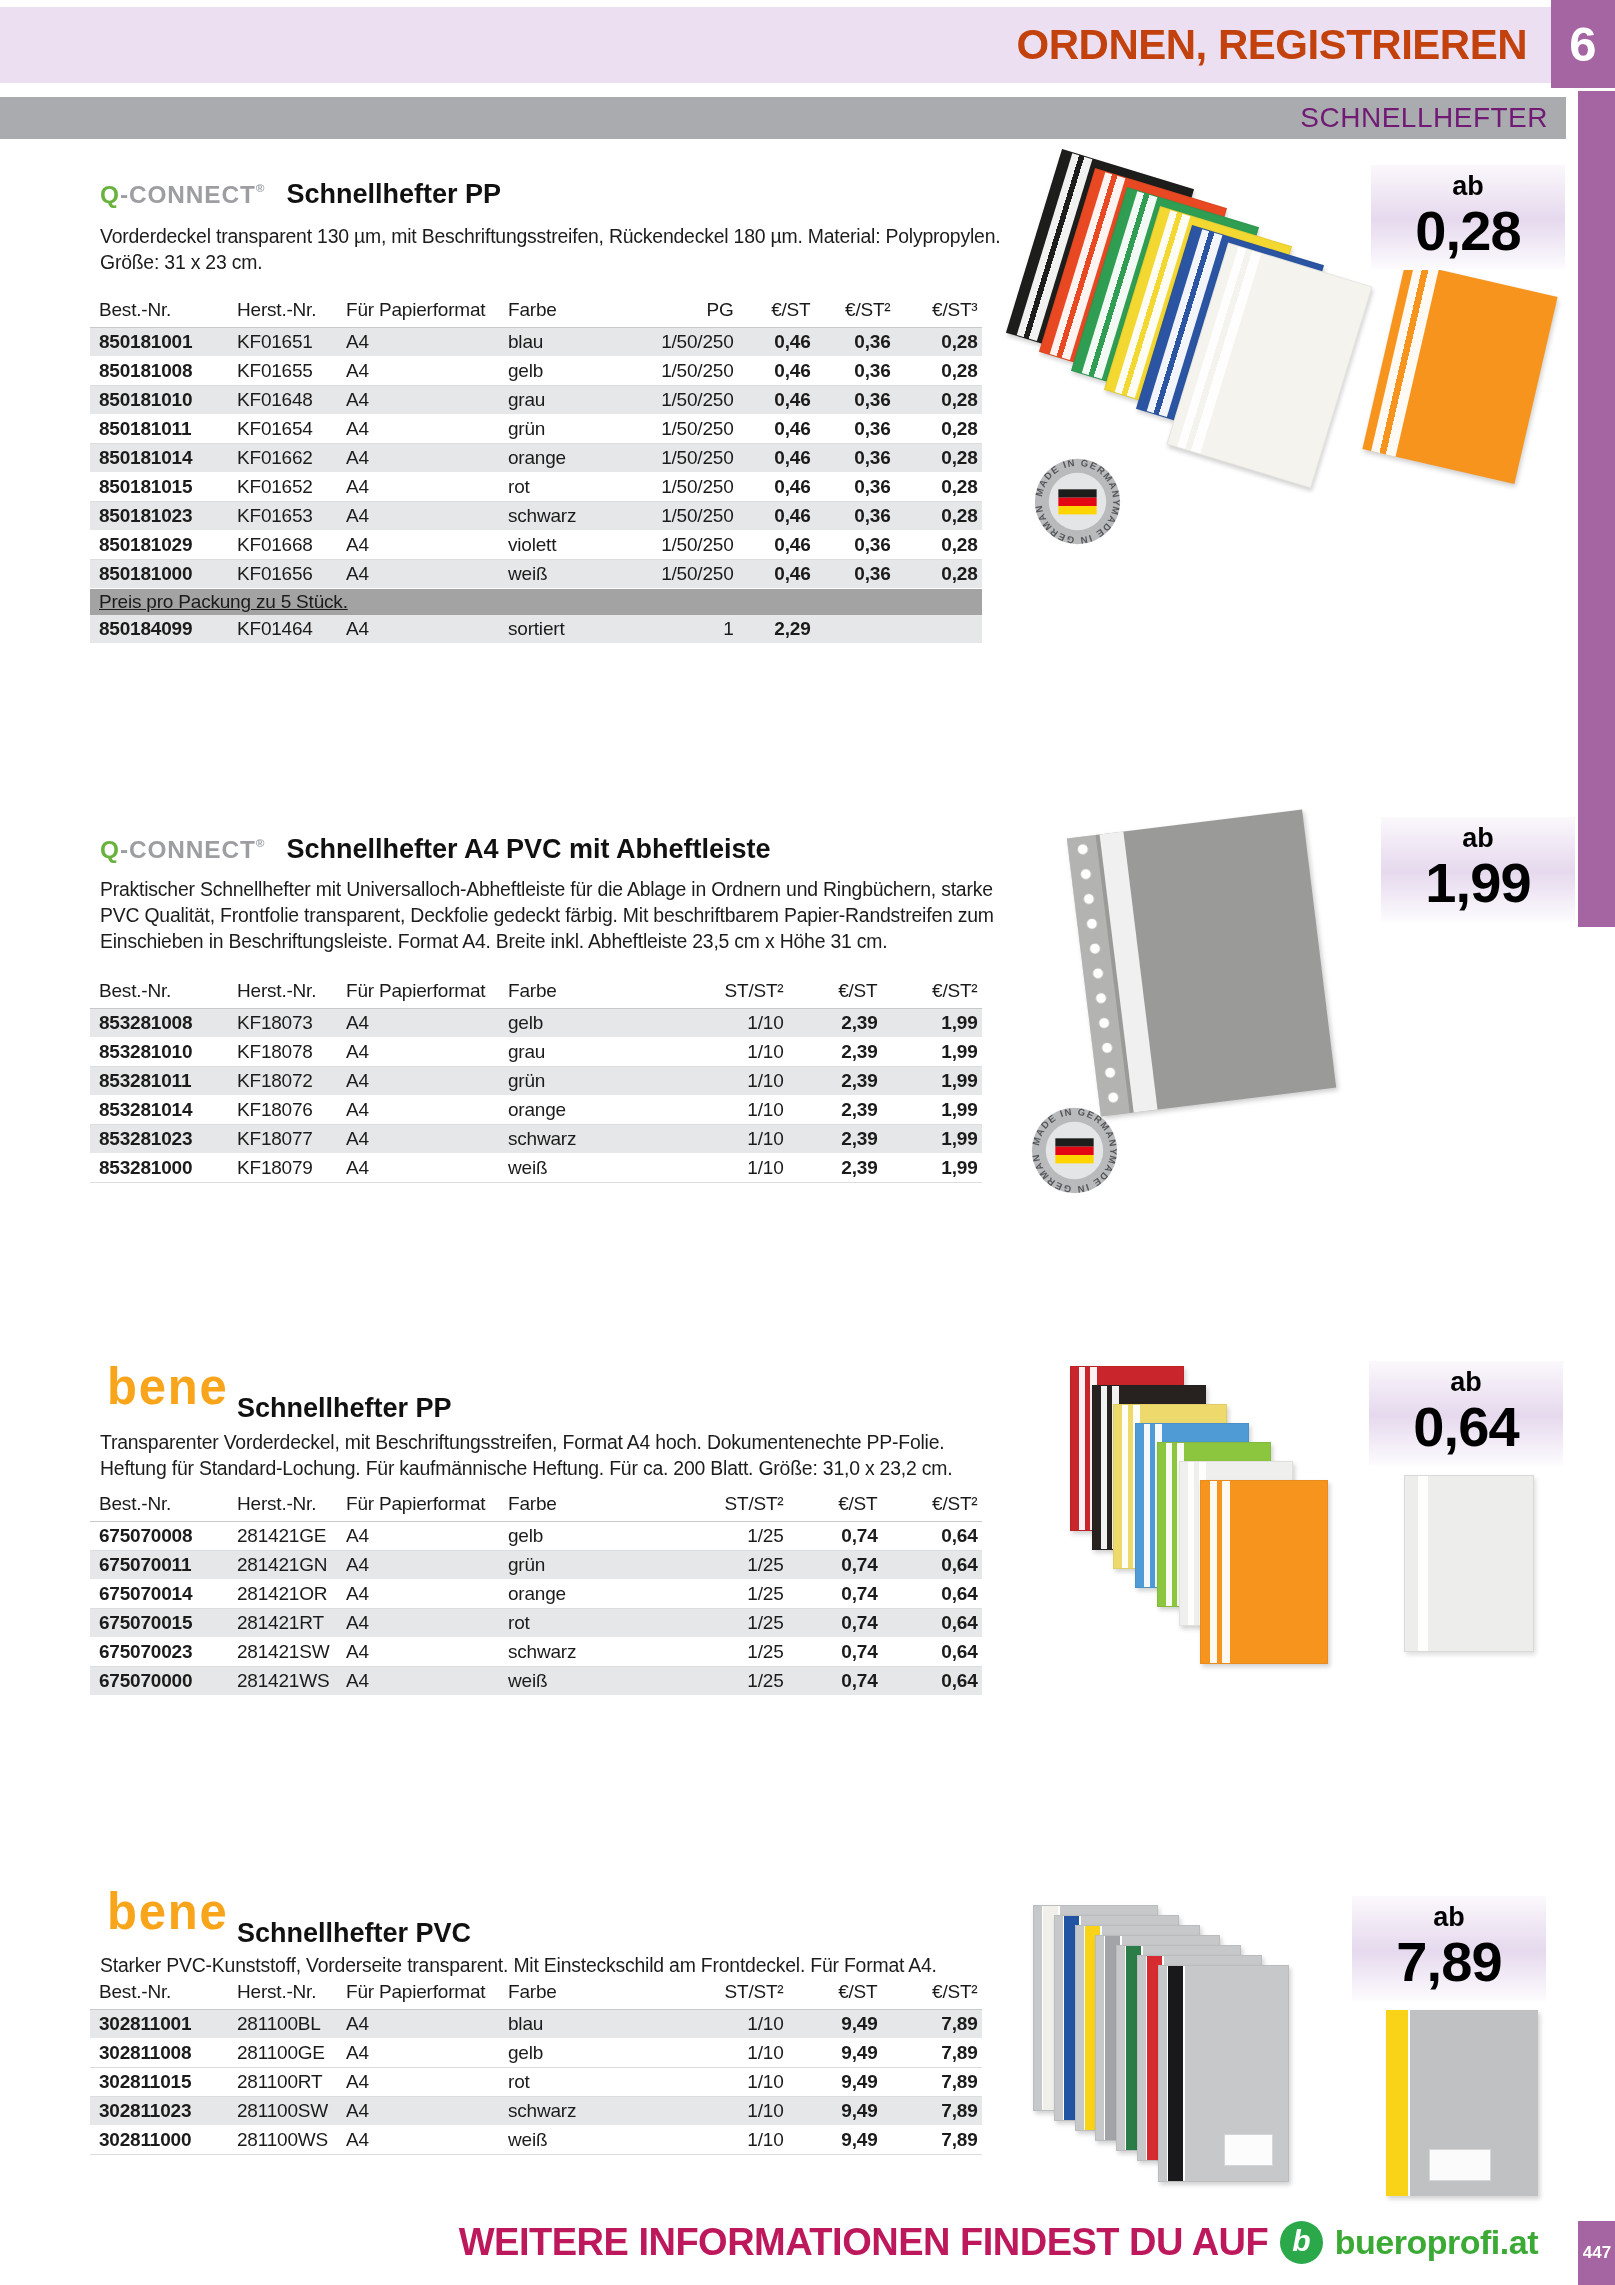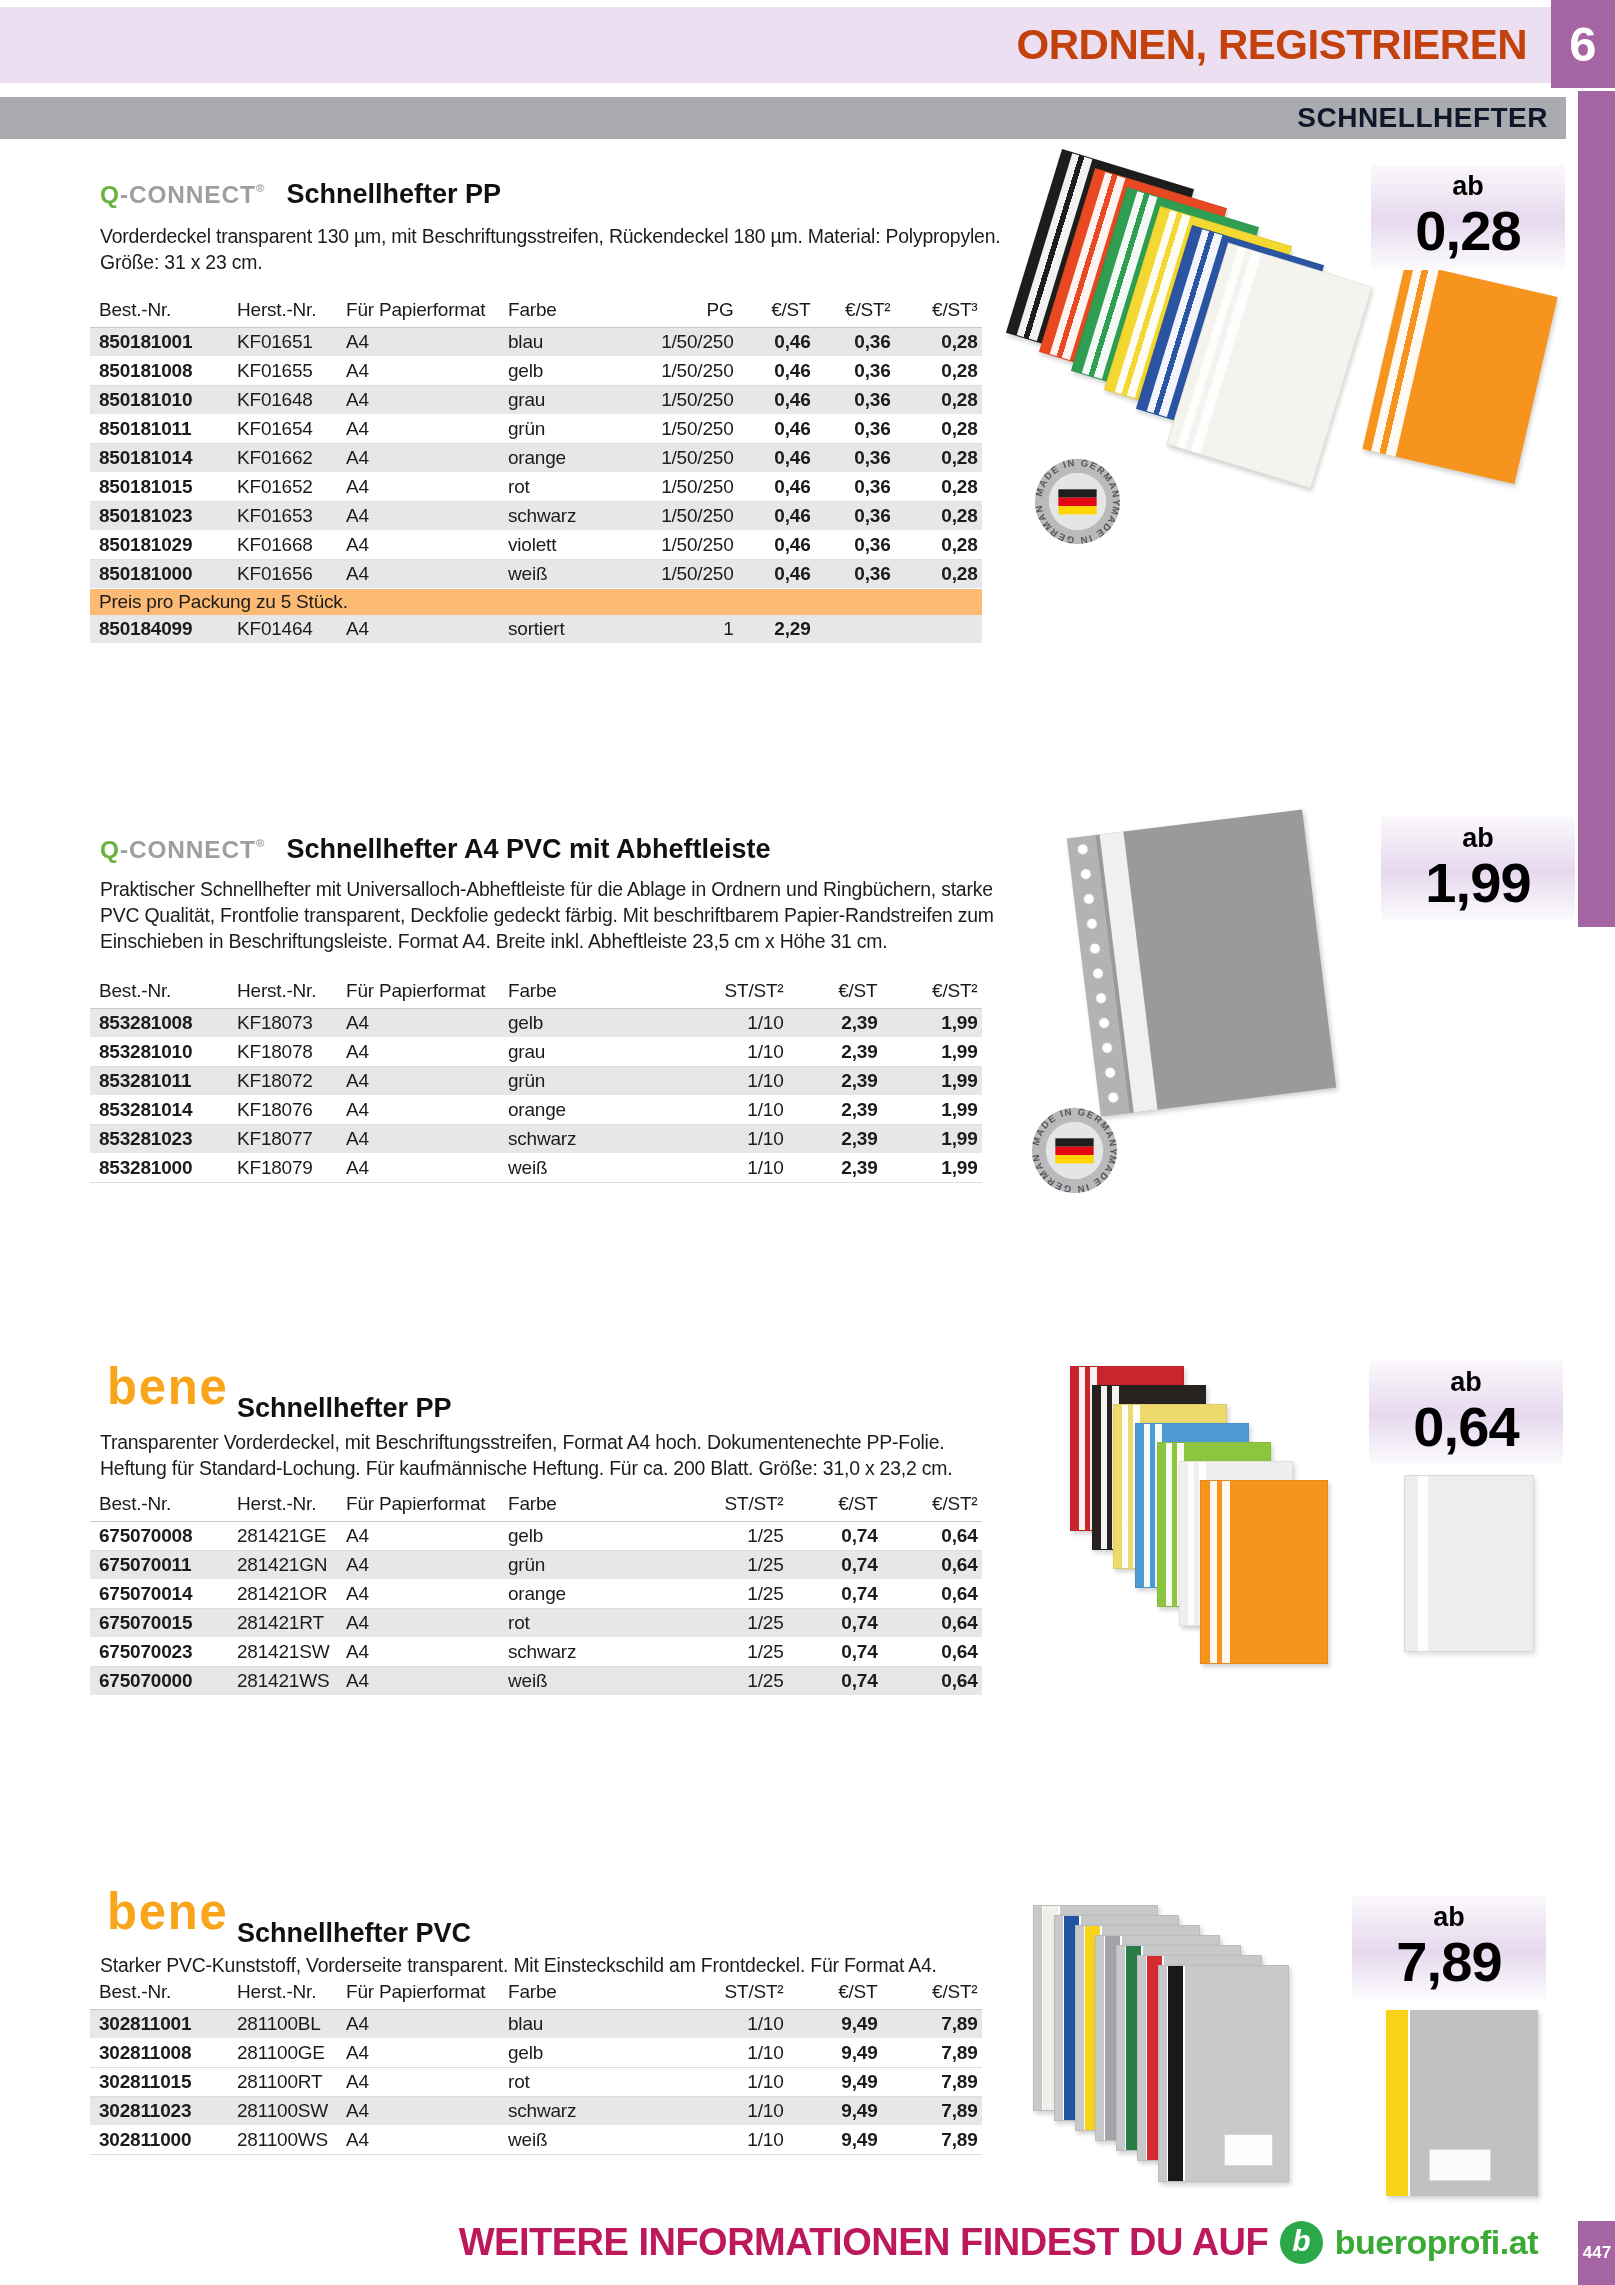--- a/index.html
+++ b/index.html
@@ -9,21 +9,21 @@
   }
   
   .band-lavender{position:absolute;left:0;top:7.2px;width:1579px;height:76px;background:#ebdff1;
     display:flex;align-items:center;justify-content:flex-end;padding-right:52px;box-sizing:border-box;}
   .category-title{font-size:42px;font-weight:bold;color:#c2410c;letter-spacing:-0.5px;}
   .chapter-box{position:absolute;left:1551px;top:0;width:64px;height:88px;background:#a565a3;
     display:flex;align-items:center;justify-content:center;}
   .chapter-box span{color:#fff;font-size:49px;font-weight:bold;}
   .band-gray{position:absolute;left:0;top:97px;width:1566px;height:42px;background:#a9abae;
     display:flex;align-items:center;justify-content:flex-end;padding-right:18px;box-sizing:border-box;}
-  .subcategory-title{font-size:28px;font-weight:bold;color:#0f172a;letter-spacing:0.5px;}
+  .subcategory-title{font-size:28px;font-weight:normal;color:#701a75;letter-spacing:0.5px;}
   .side-strip{position:absolute;left:1578px;top:91px;width:38px;height:836px;background:#a565a3;}
   
   .sec-head{position:absolute;left:100px;display:flex;align-items:center;gap:21px;}
   .qc-logo{font-size:24.4px;font-weight:bold;color:#9c9ea1;letter-spacing:0.9px;display:inline-block;}
   .qc-logo::first-letter{color:#6ab23e;}
   .brand-sup{font-size:11.8px;color:#9c9ea1;vertical-align:top;}
   .bene-logo{position:absolute;left:107px;font-size:49px;font-weight:800;color:#f9a51b;
     letter-spacing:1.8px;transform:scaleY(1.04);line-height:1;}
   .ptitle{font-size:27px;font-weight:bold;color:#111;}
   .ptitle-abs{position:absolute;left:237px;font-size:27px;font-weight:bold;color:#111;}
@@ -32,21 +32,21 @@
   .ptable{position:absolute;left:90px;width:891px;border-collapse:collapse;table-layout:fixed;
     font-size:19px;letter-spacing:-0.2px;}
   .ptable th{font-weight:normal;text-align:left;padding:0 0 6.3px 0;border-bottom:0.9px solid #c8c9cb;color:#1a1a1a;}
   .ptable th:first-child,.ptable td:first-child{padding-left:9px;}
   .ptable td{height:28px;padding:0;border-bottom:0.9px solid #dcdddf;white-space:nowrap;overflow:hidden;}
   .ptable tr.shade td{background:#e6e7e8;border-bottom:0.9px solid #fff;}
   .ptable .num{text-align:right;}
   .ptable th.num{padding-right:4.5px;}
   .ptable td.num{padding-right:4.5px;}
   .ptable .b{font-weight:bold;}
-  .ptable td.note{background:#fdba74;height:26px;font-size:19px;border-bottom:none;}
+  .ptable td.note{background:#a3a3a3;height:26px;font-size:19px;border-bottom:none;text-decoration:underline;}
   .t1{top:299px;} .t2{top:980px;} .t3{top:1493px;} .t4{top:1981px;}
   
   .badge{position:absolute;width:194px;text-align:center;padding:7.2px 0 11px;
     background:linear-gradient(180deg,#fbf8fc 0%,#e6d9ee 52%,#fdfcfe 100%);}
   .badge .ab{font-size:27px;font-weight:bold;line-height:1.1;color:#000;}
   .badge .price{font-size:56px;font-weight:bold;line-height:1.02;letter-spacing:-0.9px;color:#000;}
   .badge1{left:1371px;top:165px;} .badge2{left:1381px;top:817px;}
   .badge3{left:1369px;top:1361px;} .badge4{left:1352px;top:1896px;}
   
   .fan{position:absolute;}

